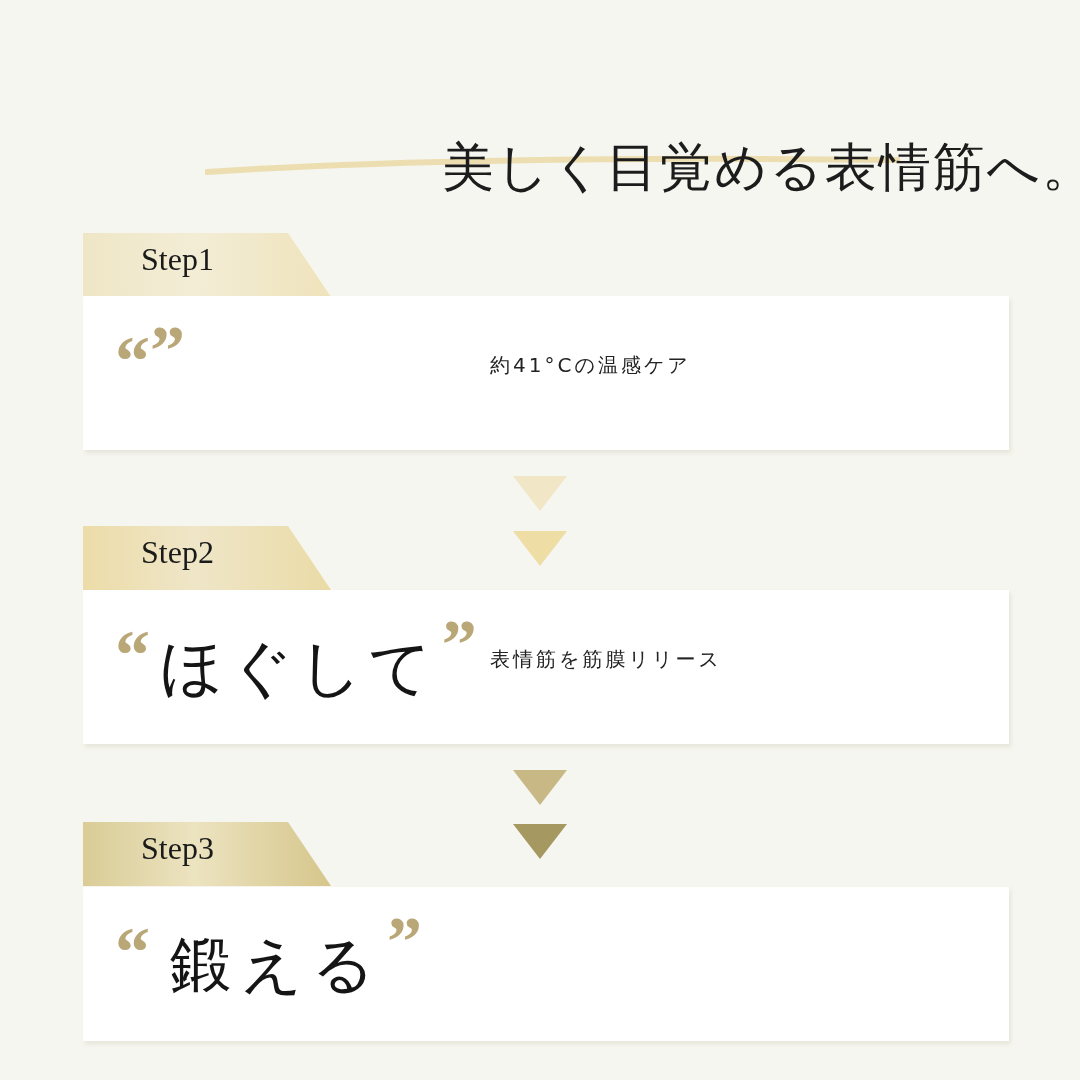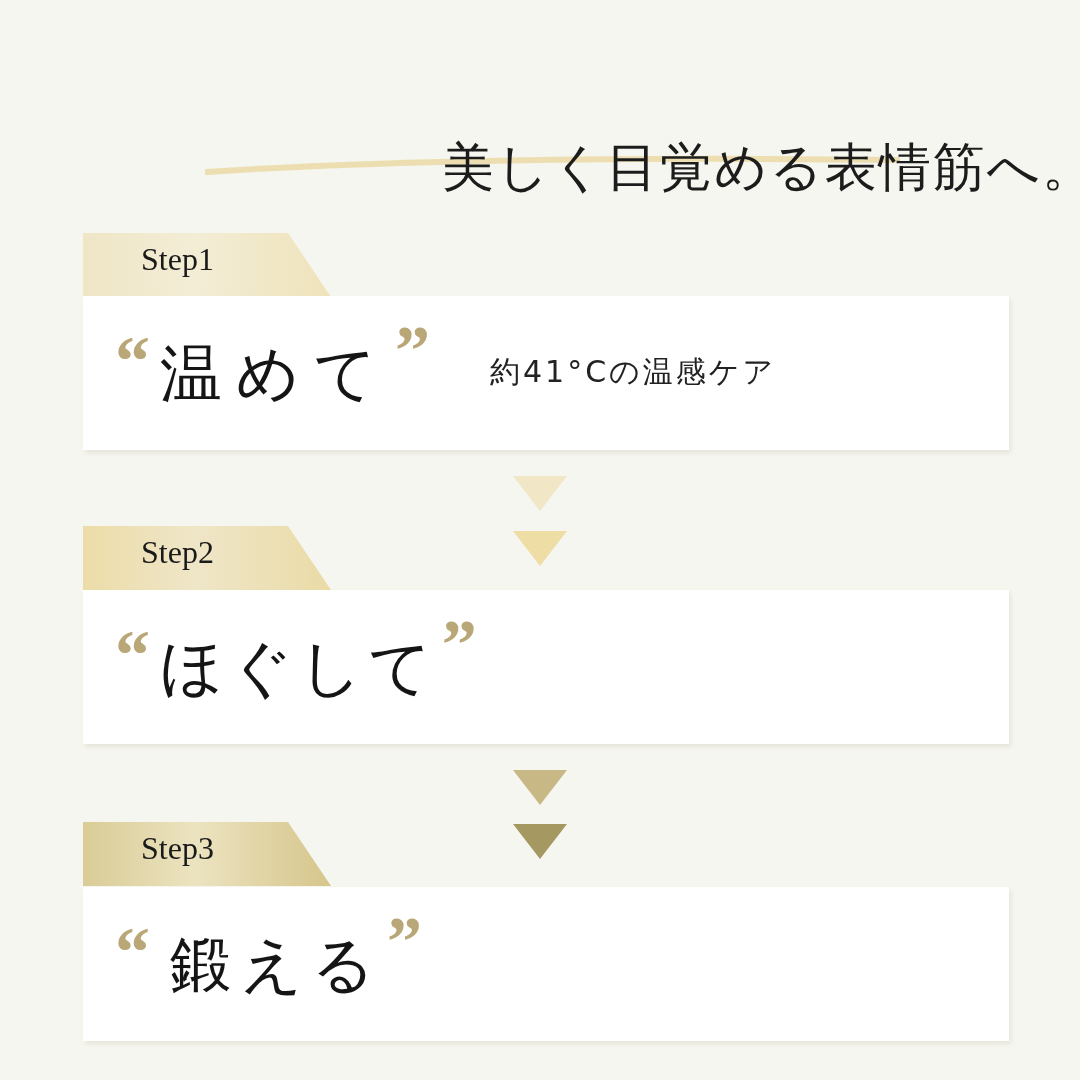--- a/index.html
+++ b/index.html
@@ -43,21 +43,21 @@
     line-height:70px;
   }
   .quote.open { margin-top:10px; }
   .quote.close { margin-top:0px; }
   .word {
     font-family:"DejaVu Serif", serif; font-size:62px; color:#151515; letter-spacing:14px;
     line-height:100px; margin:8px 4px 0 10px;
   }
   .desc {
     position:absolute; top:56px;
-    font-family:"DejaVu Sans", sans-serif; font-size:30px; color:#222; letter-spacing:3px;
+    font-family:"DejaVu Sans", sans-serif; font-size:20px; color:#222; letter-spacing:3px;
   }
   .c1 .desc { left:407px; }
   .c2 .desc { left:407px; }
   .c3 .desc { left:407px; }
   .arrow {
     position:absolute; width:0; height:0;
     border-left:27px solid transparent; border-right:27px solid transparent;
     border-top:35px solid #000;
   }
 </style>
@@ -71,38 +71,38 @@
 <div class="headline-wrap">
   <h1 class="headline">美しく目覚める表情筋へ。</h1>
 </div>
 
 <div class="step-banner b1">
   <span class="label">Step1</span>
 </div>
 <div class="card c1">
   <div class="big">
     <span class="quote open">“</span>
-    <span class="word">温めて</span>
     <span class="quote close">”</span>
   </div>
   <span class="desc">約41°Cの温感ケア</span>
 </div>
 
 <div class="arrow" style="left:513px; top:476px; border-top-color:#f1e6c6;"></div>
 <div class="arrow" style="left:513px; top:531px; border-top-color:#eedda4;"></div>
 
 <div class="step-banner b2">
   <span class="label">Step2</span>
 </div>
 <div class="card c2">
   <div class="big">
     <span class="quote open">“</span>
     <span class="word" style="letter-spacing:6px;">ほぐして</span>
     <span class="quote close">”</span>
   </div>
+  <span class="desc">表情筋を筋膜リリース</span>
 </div>
 
 <div class="arrow" style="left:513px; top:770px; border-top-color:#c8b885;"></div>
 <div class="arrow" style="left:513px; top:824px; border-top-color:#a69861;"></div>
 
 <div class="step-banner b3">
   <span class="label">Step3</span>
 </div>
 <div class="card c3">
   <div class="big">

